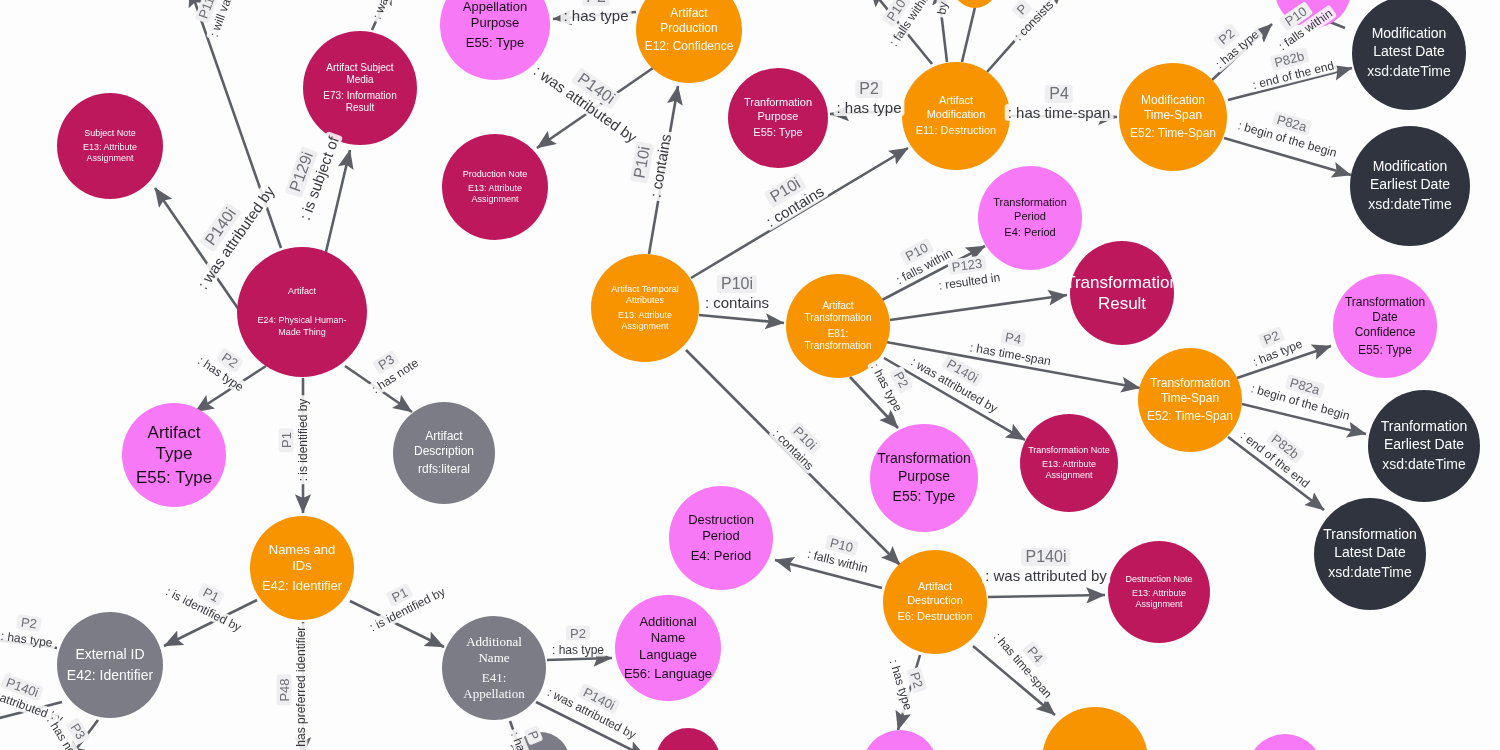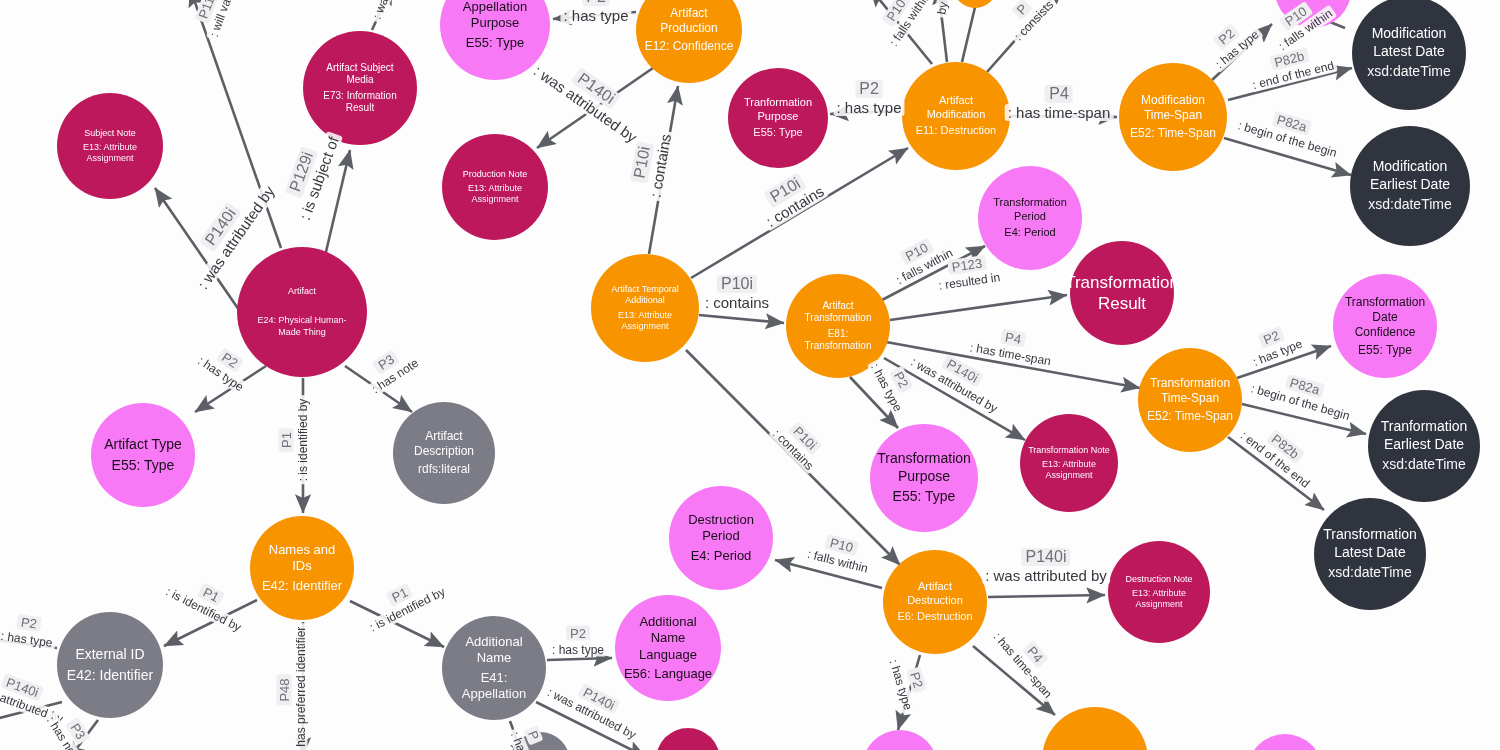--- a/index.html
+++ b/index.html
@@ -161,21 +161,21 @@
       </div>
       <div class="node c-pink" style="left: 978px; top: 166px; width: 104px; height: 104px; font-size: 11px; padding: 8px;">
         <span class="l1">Transformation Period</span>
         <span class="l2" style="margin-top: 3px;">E4: Period</span>
       </div>
       <div class="node c-blue" style="left: 237px; top: 247px; width: 130px; height: 130px; font-size: 9px; padding: 10px;">
         <span class="l1">Artifact</span>
         <span class="l2" style="margin-top: 18px;">E24: Physical Human-Made Thing</span>
       </div>
       <div class="node c-orange" style="left: 591px; top: 254px; width: 108px; height: 108px; font-size: 9px; padding: 9px;">
-        <span class="l1">Artifact Temporal Additional</span>
+        <span class="l1">Artifact Temporal Attributes</span>
         <span class="l2" style="margin-top: 3px;">E13: Attribute Assignment</span>
       </div>
       <div class="node c-orange" style="left: 786px; top: 274px; width: 104px; height: 104px; font-size: 10px; padding: 8px; align-items: flex-end;">
         <span class="l1">Artifact Transformation</span>
         <span class="l2" style="margin-top: 3px;">E81: Transformation</span>
       </div>
       <div class="node c-blue" style="left: 1070px; top: 241px; width: 104px; height: 104px; font-size: 17px; padding: 8px;">
         <span class="l1">Transformation Result</span>
       </div>
       <div class="node c-pink" style="left: 1333px; top: 274px; width: 104px; height: 104px; font-size: 12px; padding: 8px;">
@@ -191,21 +191,21 @@
         <span class="l2" style="margin-top: 3px;">xsd:dateTime</span>
       </div>
       <div class="node c-blue" style="left: 1020px; top: 414px; width: 98px; height: 98px; font-size: 9px; padding: 8px;">
         <span class="l1">Transformation Note</span>
         <span class="l2" style="margin-top: 3px;">E13: Attribute Assignment</span>
       </div>
       <div class="node c-dark" style="left: 1314px; top: 498px; width: 112px; height: 112px; font-size: 14px; padding: 9px;">
         <span class="l1">Transformation Latest Date</span>
         <span class="l2" style="margin-top: 3px;">xsd:dateTime</span>
       </div>
-      <div class="node c-pink" style="left: 91px; top: 403px; width: 104px; height: 104px; font-size: 14px; padding: 8px;">
+      <div class="node c-pink" style="left: 122px; top: 403px; width: 104px; height: 104px; font-size: 17px; padding: 8px;">
         <span class="l1">Artifact Type</span>
         <span class="l2" style="margin-top: 3px;">E55: Type</span>
       </div>
       <div class="node c-gray" style="left: 393px; top: 402px; width: 102px; height: 102px; font-size: 12px; padding: 8px;">
         <span class="l1">Artifact Description</span>
         <span class="l2" style="margin-top: 3px;">rdfs:literal</span>
       </div>
       <div class="node c-pink" style="left: 870px; top: 424px; width: 108px; height: 108px; font-size: 14px; padding: 9px;">
         <span class="l1">Transformation Purpose</span>
         <span class="l2" style="margin-top: 3px;">E55: Type</span>
@@ -223,21 +223,21 @@
         <span class="l2" style="margin-top: 3px;">E6: Destruction</span>
       </div>
       <div class="node c-blue" style="left: 1108px; top: 541px; width: 102px; height: 102px; font-size: 9px; padding: 8px;">
         <span class="l1">Destruction Note</span>
         <span class="l2" style="margin-top: 3px;">E13: Attribute Assignment</span>
       </div>
       <div class="node c-gray" style="left: 57px; top: 612px; width: 106px; height: 106px; font-size: 14px; padding: 8px;">
         <span class="l1">External ID</span>
         <span class="l2" style="margin-top: 3px;">E42: Identifier</span>
       </div>
-      <div class="node c-gray" style="left: 442px; top: 616px; width: 104px; height: 104px; font-size: 13px; padding: 8px;">
+      <div class="node c-gray" style="left: 442px; top: 616px; width: 104px; height: 104px; font-size: 13px; padding: 8px; font-family: Liberation Serif, serif;">
         <span class="l1">Additional Name</span>
         <span class="l2" style="margin-top: 3px;">E41: Appellation</span>
       </div>
       <div class="node c-pink" style="left: 615px; top: 595px; width: 106px; height: 106px; font-size: 13px; padding: 8px;">
         <span class="l1">Additional Name Language</span>
         <span class="l2" style="margin-top: 3px;">E56: Language</span>
       </div>
       <div class="node c-orange" style="left: 1042px; top: 707px; width: 106px; height: 106px; font-size: 13px; padding: 8px;"></div>
       <div class="node c-blue" style="left: 656px; top: 728px; width: 64px; height: 64px; font-size: 9px; padding: 5px;"></div>
       <div class="node c-pink" style="left: 862px; top: 730px; width: 76px; height: 76px; font-size: 9px; padding: 6px;"></div>

